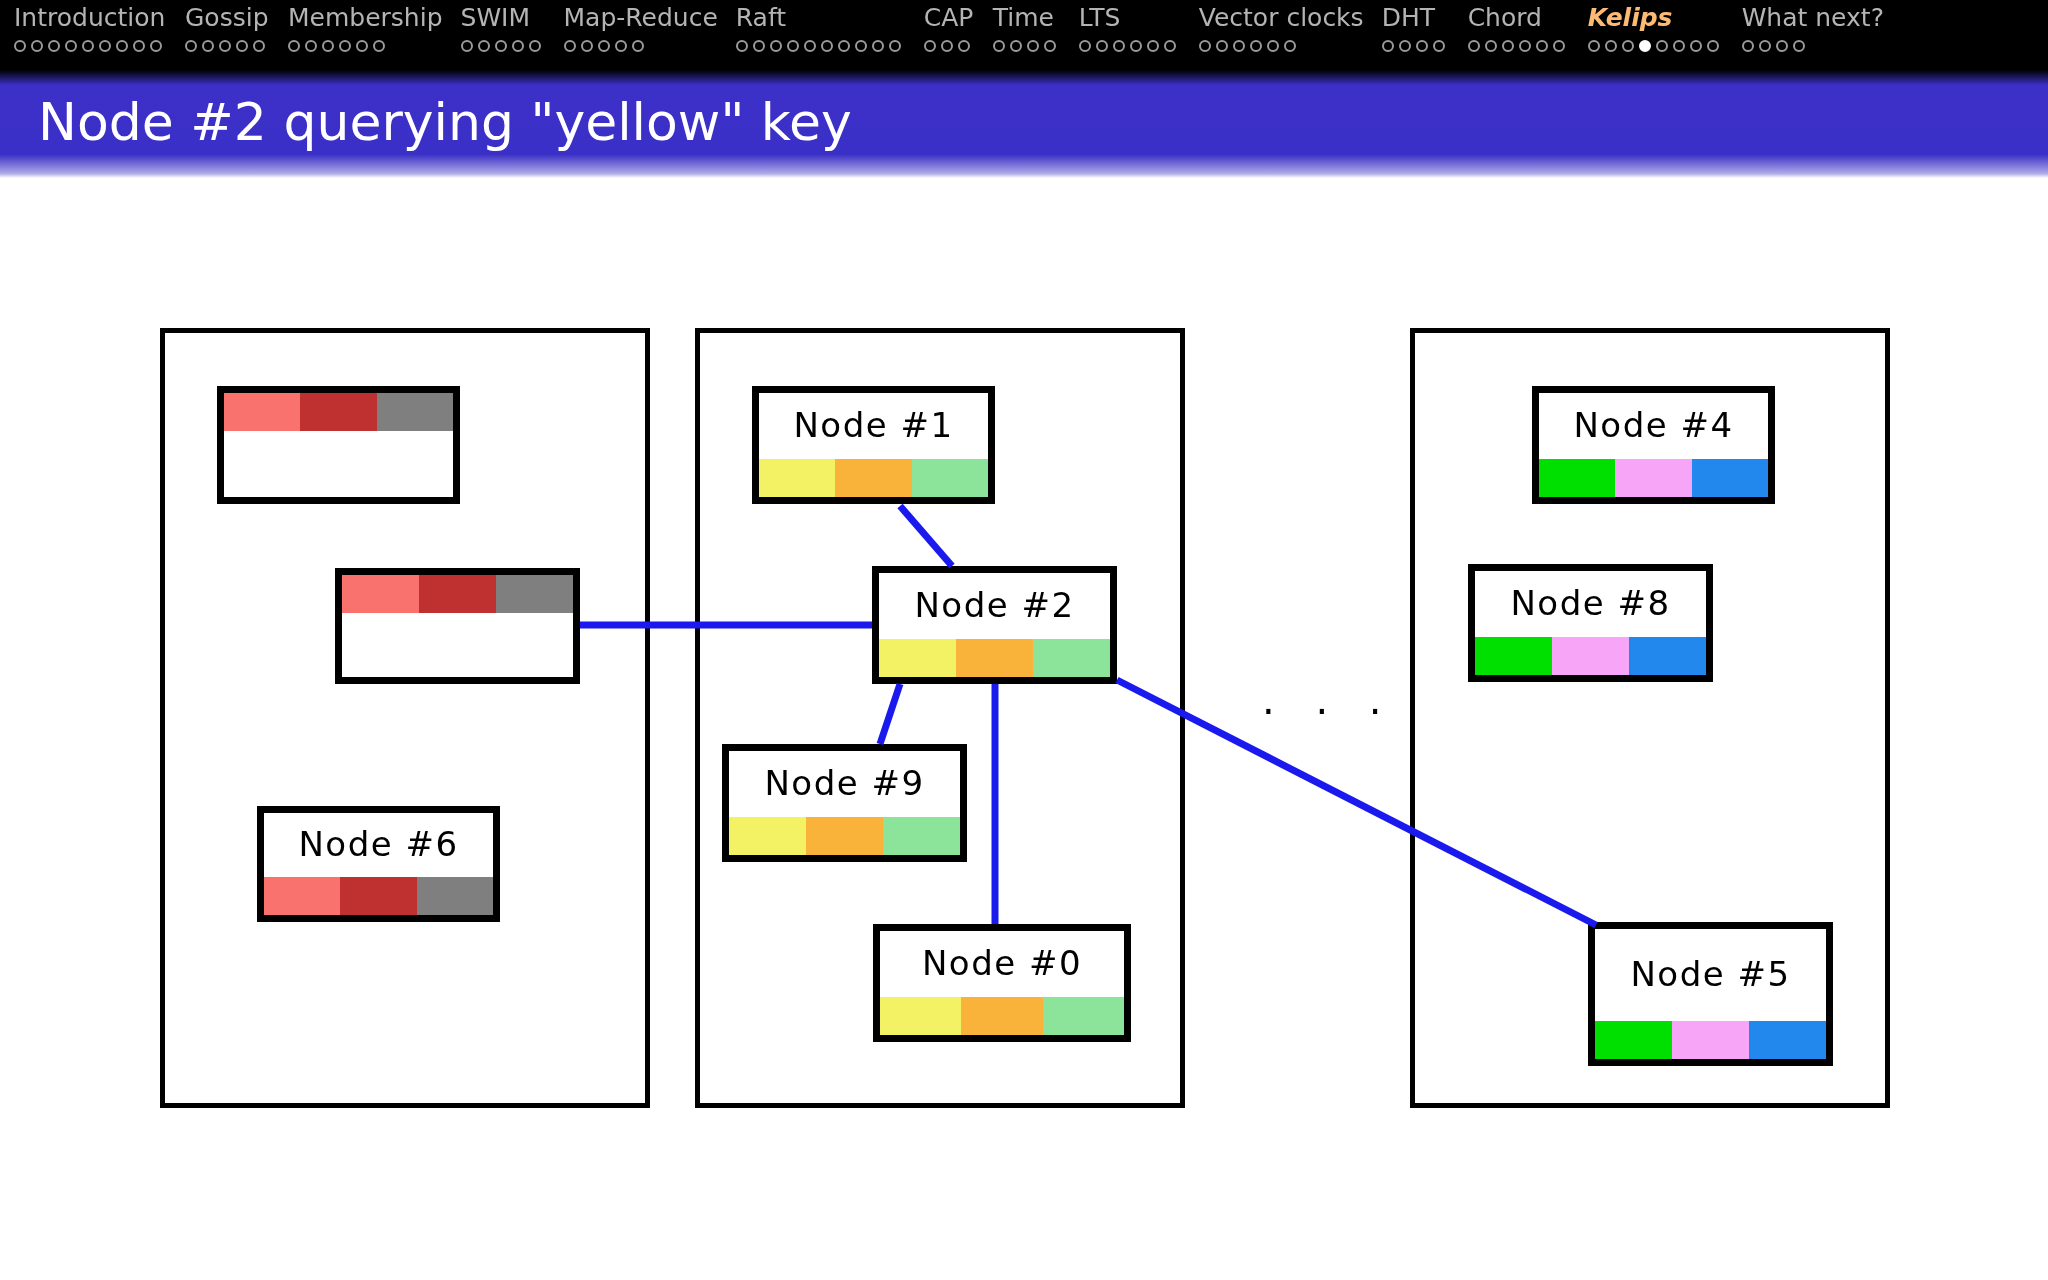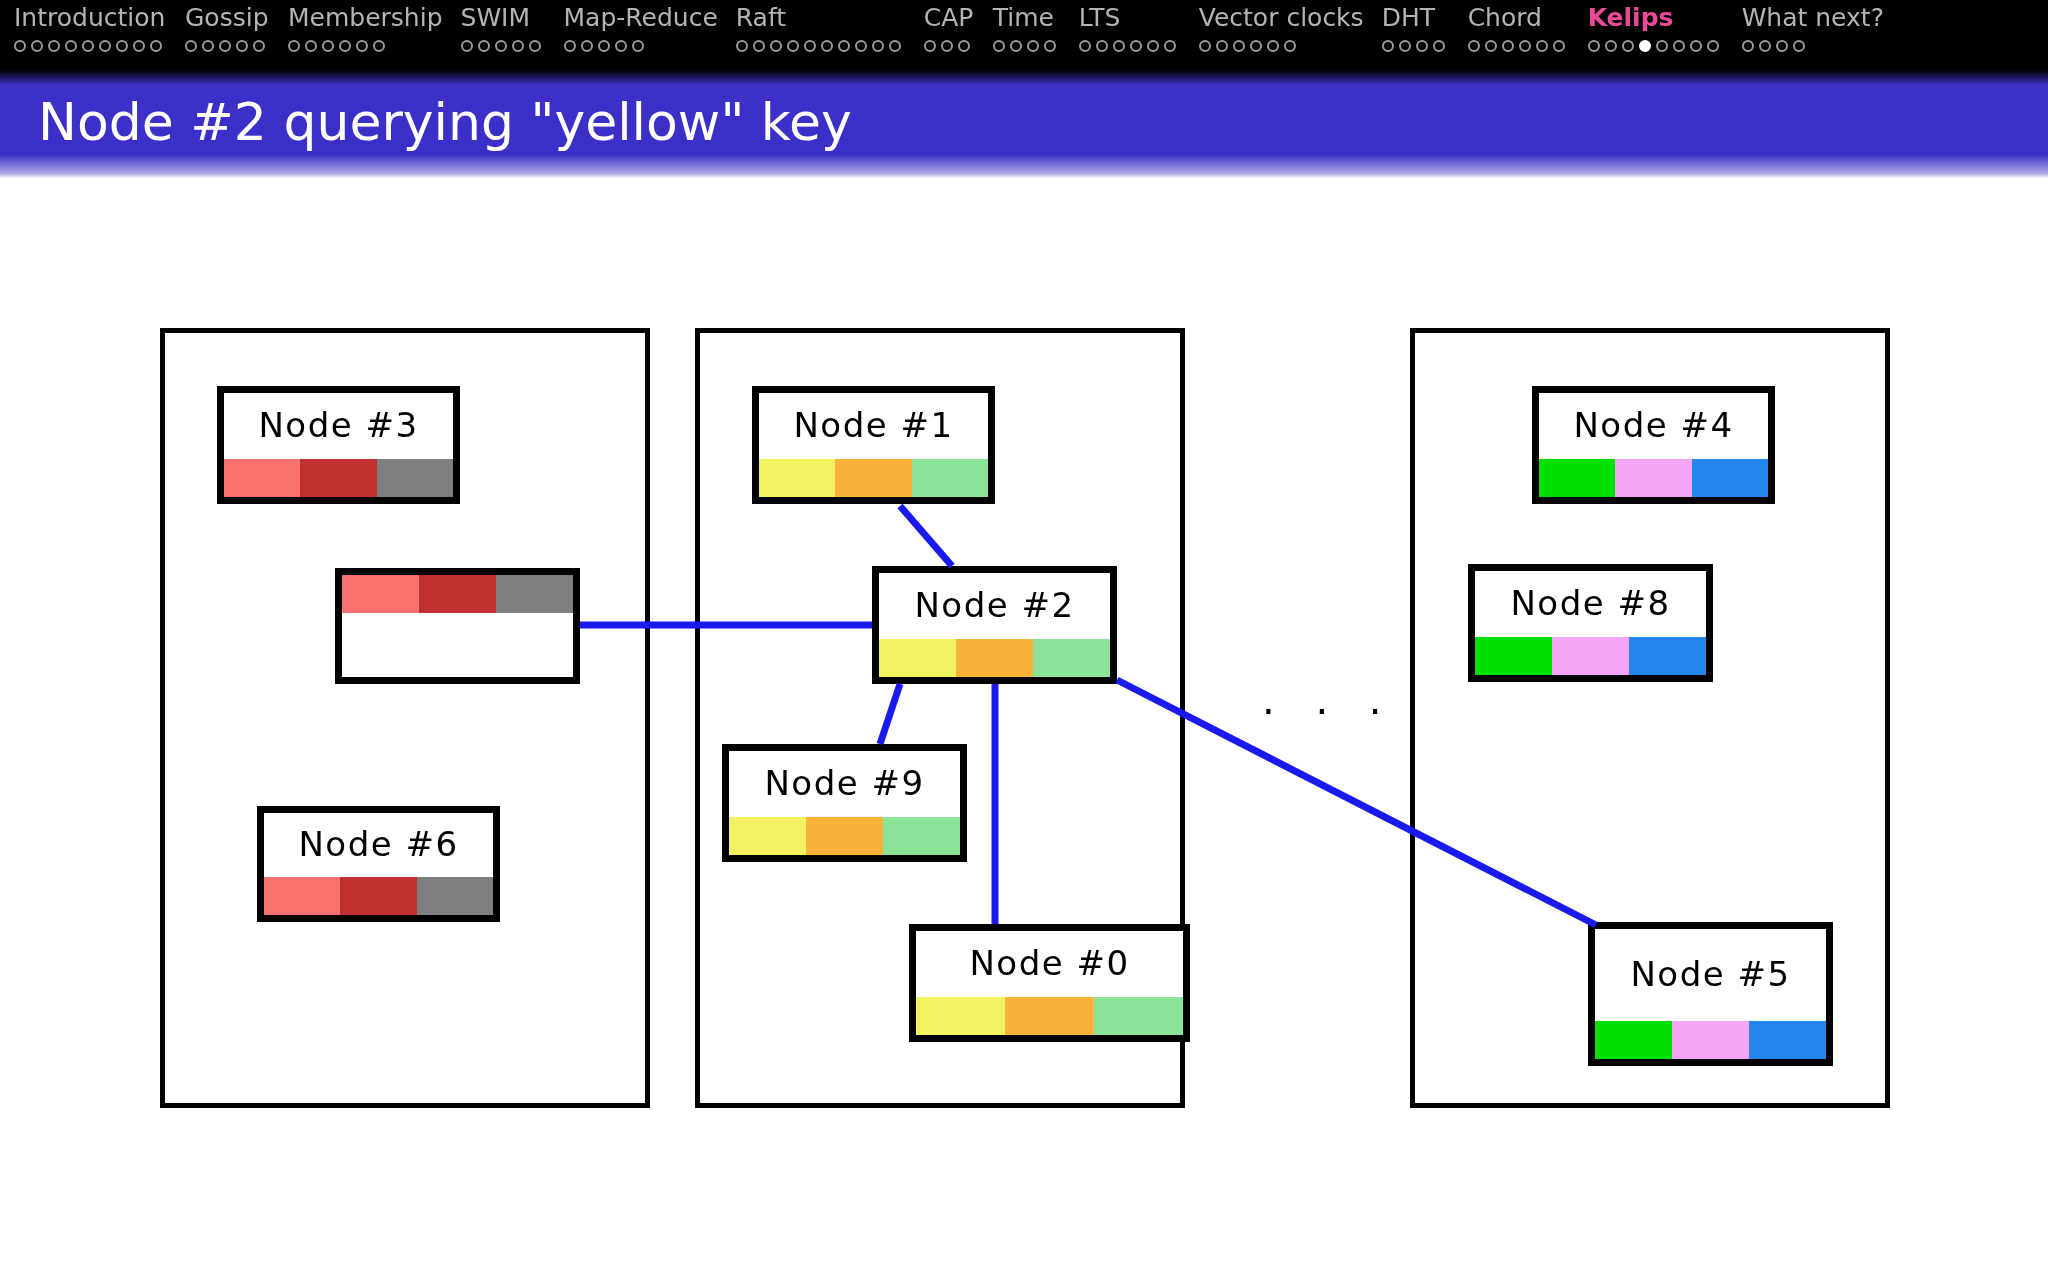--- a/index.html
+++ b/index.html
@@ -42,22 +42,23 @@
     padding-top: 4px;
   }
   .nav-label {
     color: #b4b4b4;
     font-size: 25px;
     line-height: 28px;
     white-space: nowrap;
     letter-spacing: 0px;
   }
   .nav-section.active .nav-label {
-    color: #ec4899;
+    color: #fdba74;
     font-weight: bold;
+    font-style: italic;
   }
   .nav-dots {
     display: flex;
     align-items: center;
     margin-top: 4px;
     height: 20px;
   }
   .nav-dot {
     width: 12px;
     height: 12px;
@@ -319,21 +320,20 @@
 
 <div id="canvas">
 
   <div id="groups-layer">
       <div class="group-box" style="left: 160px; top: 150px; width: 490px; height: 780px;"></div>
       <div class="group-box" style="left: 695px; top: 150px; width: 490px; height: 780px;"></div>
       <div class="group-box" style="left: 1410px; top: 150px; width: 480px; height: 780px;"></div>
     </div>
   <div id="nodes-layer">
       <div class="node" style="left: 217px; top: 208px; width: 243px; height: 118px;">
-        <div class="node-label">Node #3</div>
         <div class="node-bars">
           <div class="node-bar" style="background: rgb(249, 114, 110);"></div>
           <div class="node-bar" style="background: rgb(191, 49, 49);"></div>
           <div class="node-bar" style="background: rgb(127, 127, 127);"></div>
         </div>
       </div>
       <div class="node" style="left: 335px; top: 390px; width: 245px; height: 116px;">
         <div class="node-bars">
           <div class="node-bar" style="background: rgb(249, 114, 110);"></div>
           <div class="node-bar" style="background: rgb(191, 49, 49);"></div>
@@ -365,21 +365,21 @@
         </div>
       </div>
       <div class="node" style="left: 722px; top: 566px; width: 245px; height: 118px;">
         <div class="node-label">Node #9</div>
         <div class="node-bars">
           <div class="node-bar" style="background: rgb(242, 242, 100);"></div>
           <div class="node-bar" style="background: rgb(249, 178, 58);"></div>
           <div class="node-bar" style="background: rgb(140, 228, 155);"></div>
         </div>
       </div>
-      <div class="node" style="left: 873px; top: 746px; width: 281px; height: 118px; margin-left: 36px;">
+      <div class="node" style="left: 873px; top: 746px; width: 258px; height: 118px;">
         <div class="node-label">Node #0</div>
         <div class="node-bars">
           <div class="node-bar" style="background: rgb(242, 242, 100);"></div>
           <div class="node-bar" style="background: rgb(249, 178, 58);"></div>
           <div class="node-bar" style="background: rgb(140, 228, 155);"></div>
         </div>
       </div>
       <div class="node" style="left: 1532px; top: 208px; width: 243px; height: 118px;">
         <div class="node-label">Node #4</div>
         <div class="node-bars">

